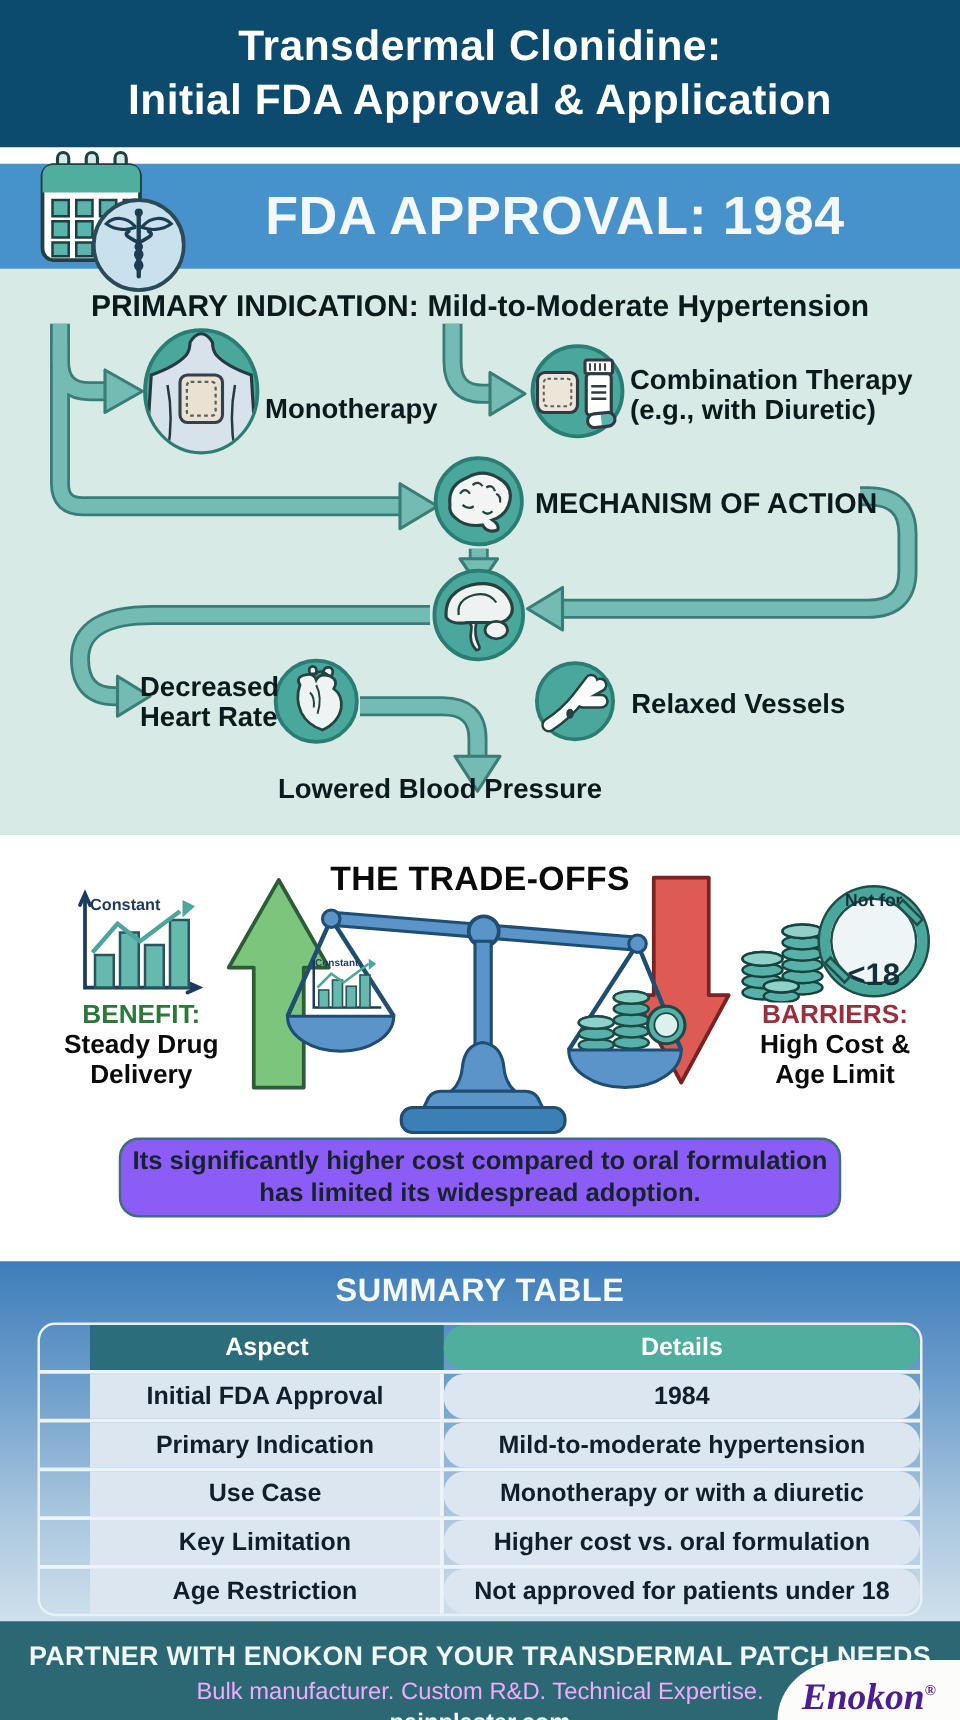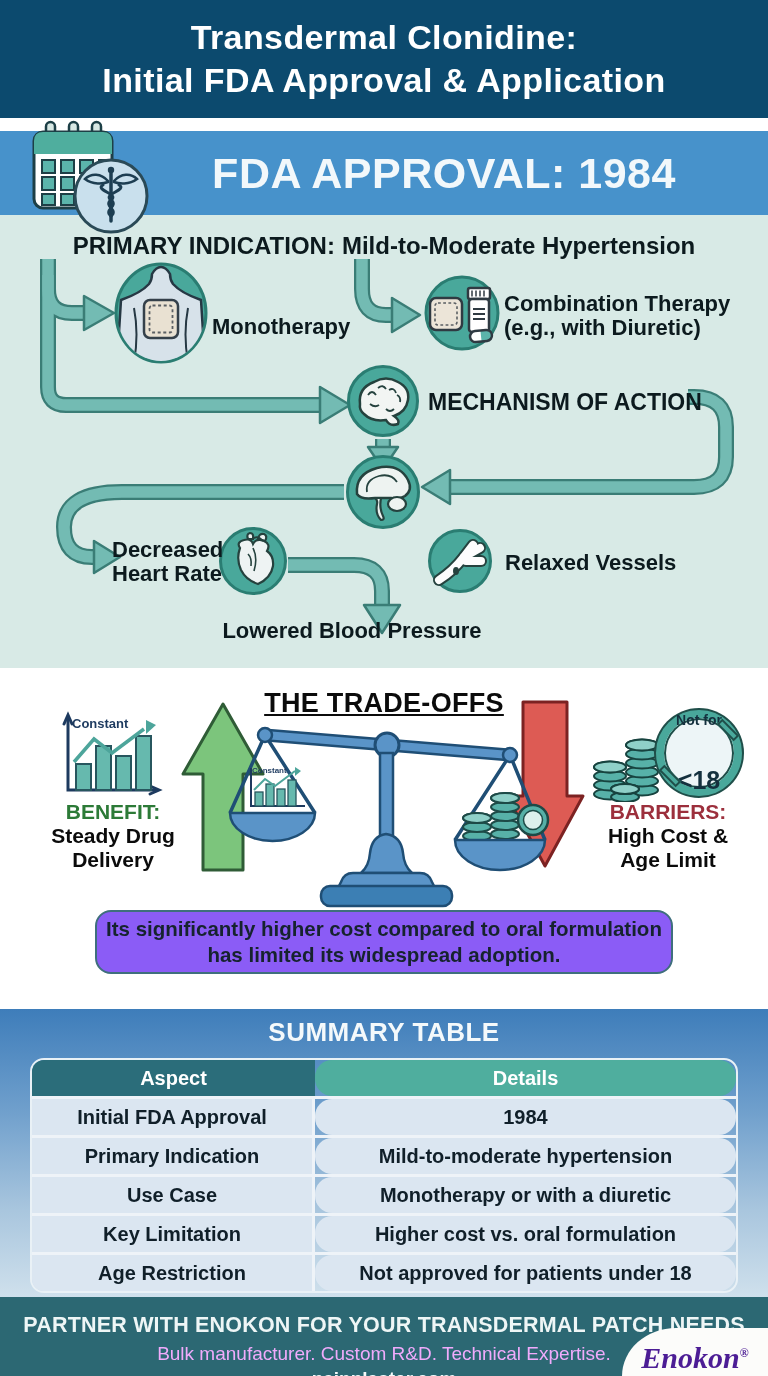--- a/index.html
+++ b/index.html
@@ -27,21 +27,21 @@
   .flow-label { position:absolute; color:#0c1a1e; font-weight:700; font-size:22px; line-height:1.1; }
   .lbl-mono { left:212px; top:100px; }
   .lbl-combo { left:504px; top:77px; }
   .lbl-mech { left:428px; top:175px; font-weight:800; font-size:23px; }
   .lbl-dhr { left:112px; top:323px; }
   .lbl-rv { left:505px; top:336px; }
   .lbl-lbp { left:0; top:404px; width:704px; text-align:center; }
 
   
   .tradeoffs { position:relative; height:329px; background:#ffffff; }
-  .to-title { position:absolute; top:20px; width:100%; text-align:center; font-size:27px; font-weight:800; color:#0b0b0b; letter-spacing:.3px;text-decoration:underline; }
+  .to-title { position:absolute; top:20px; width:100%; text-align:center; font-size:27px; font-weight:800; color:#0b0b0b; letter-spacing:.3px; }
   .benefit-chart { position:absolute; left:54px; top:40px; width:116px; height:96px; }
   .green-arrow { position:absolute; left:181px; top:34px; width:84px; height:170px; }
   .scale-wrap { position:absolute; left:215px; top:52px; width:350px; height:212px; z-index:3; }
   .red-arrow { position:absolute; left:505px; top:32px; width:80px; height:168px; }
   .coins-wrap { position:absolute; left:590px; top:42px; width:78px; height:92px; }
   .age-badge { position:absolute; left:656px; top:42px; width:86px; height:86px; border-radius:50%; background:#edf5f7; border:8px solid #49a89b; box-shadow:0 0 0 2px #1f4e49, inset 0 0 0 2px #1f4e49; display:flex; flex-direction:column; align-items:center; justify-content:center; }
   .age-badge .ab1 { font-size:14px; font-weight:800; color:#14303e; line-height:1; }
   .age-badge .ab2 { font-size:25px; font-weight:800; color:#14303e; line-height:1.05;margin-top:40px; }
   .badge-tick { position:absolute; width:24px; height:8px; background:#49a89b; border:2px solid #1f4e49; transform:rotate(45deg); }
   .tick-ne { right:-6px; top:8px; }
@@ -52,21 +52,21 @@
   .benefit-text .head { color:#2c7a37; }
   .barriers-text .head { color:#9c2f3c; }
   .side-text .sub { font-weight:700; }
   .callout { position:absolute; left:95px; top:242px; width:578px; height:64px; background:#8b5cf6; border:2.5px solid #3f6f7d; border-radius:16px; display:flex; flex-direction:column; align-items:center; justify-content:center; z-index:2; }
   .callout div { font-size:20.5px; font-weight:600; color:#16232e; line-height:1.25; }
 
   
   .summary { position:relative; height:288px; background:linear-gradient(180deg,#3e7dba 0%, #6f9fcc 35%, #a9c6de 70%, #cfe0ec 100%); padding-top:8px;margin-top:12px; }
   .summary-title { text-align:center; color:#f4f9fb; font-size:26px; font-weight:800; letter-spacing:.5px; margin-bottom:10px; }
   .sum-table { width:708px; margin:0 auto; border-radius:14px; overflow:hidden; border:2px solid #e9f1f6; }
-  .trow { display:flex; height:39px; }
+  .trow { display:flex; height:39px;padding-left:40px; }
   .trow.head-row { height:36px; }
   .tcell { display:flex; align-items:center; justify-content:center; font-size:20px; }
   .c-aspect { width:283px; }
   .c-details { flex:1;border-radius:17px; }
   .head-row .c-aspect { background:#2b6d7a; color:#fff; font-weight:700; }
   .head-row .c-details { background:#4fae9e; color:#fff; font-weight:700; }
   .data-row .tcell { background:#dbe6f1; color:#101f29; font-weight:700; }
   .data-row { border-top:3px solid #eef3f8; }
   .data-row .c-aspect { border-right:3px solid #eef3f8; }
 

